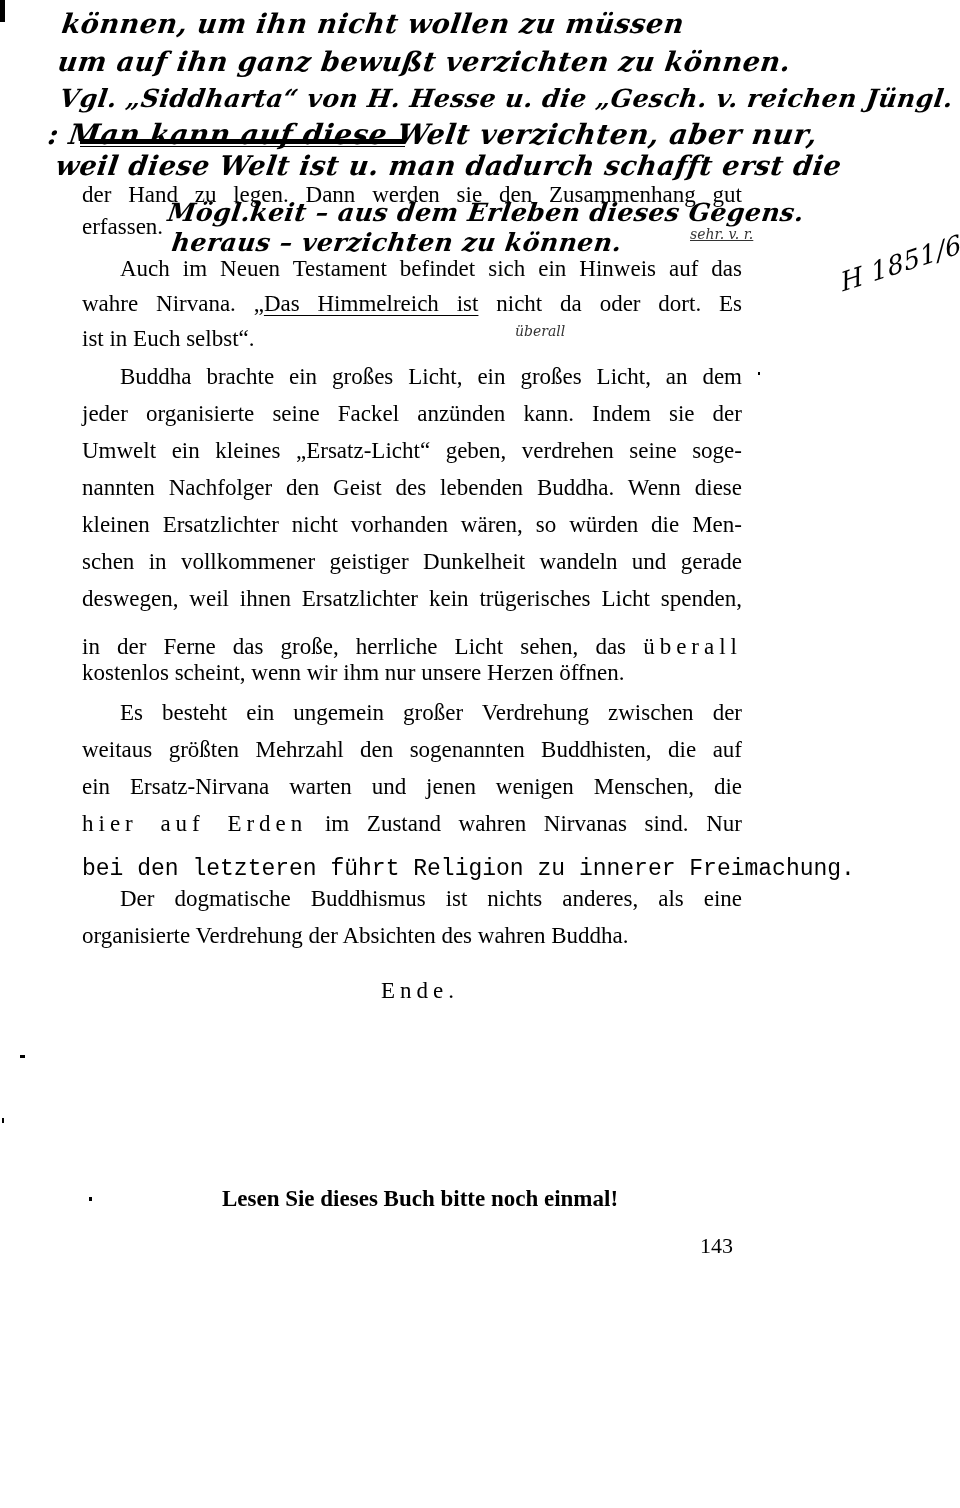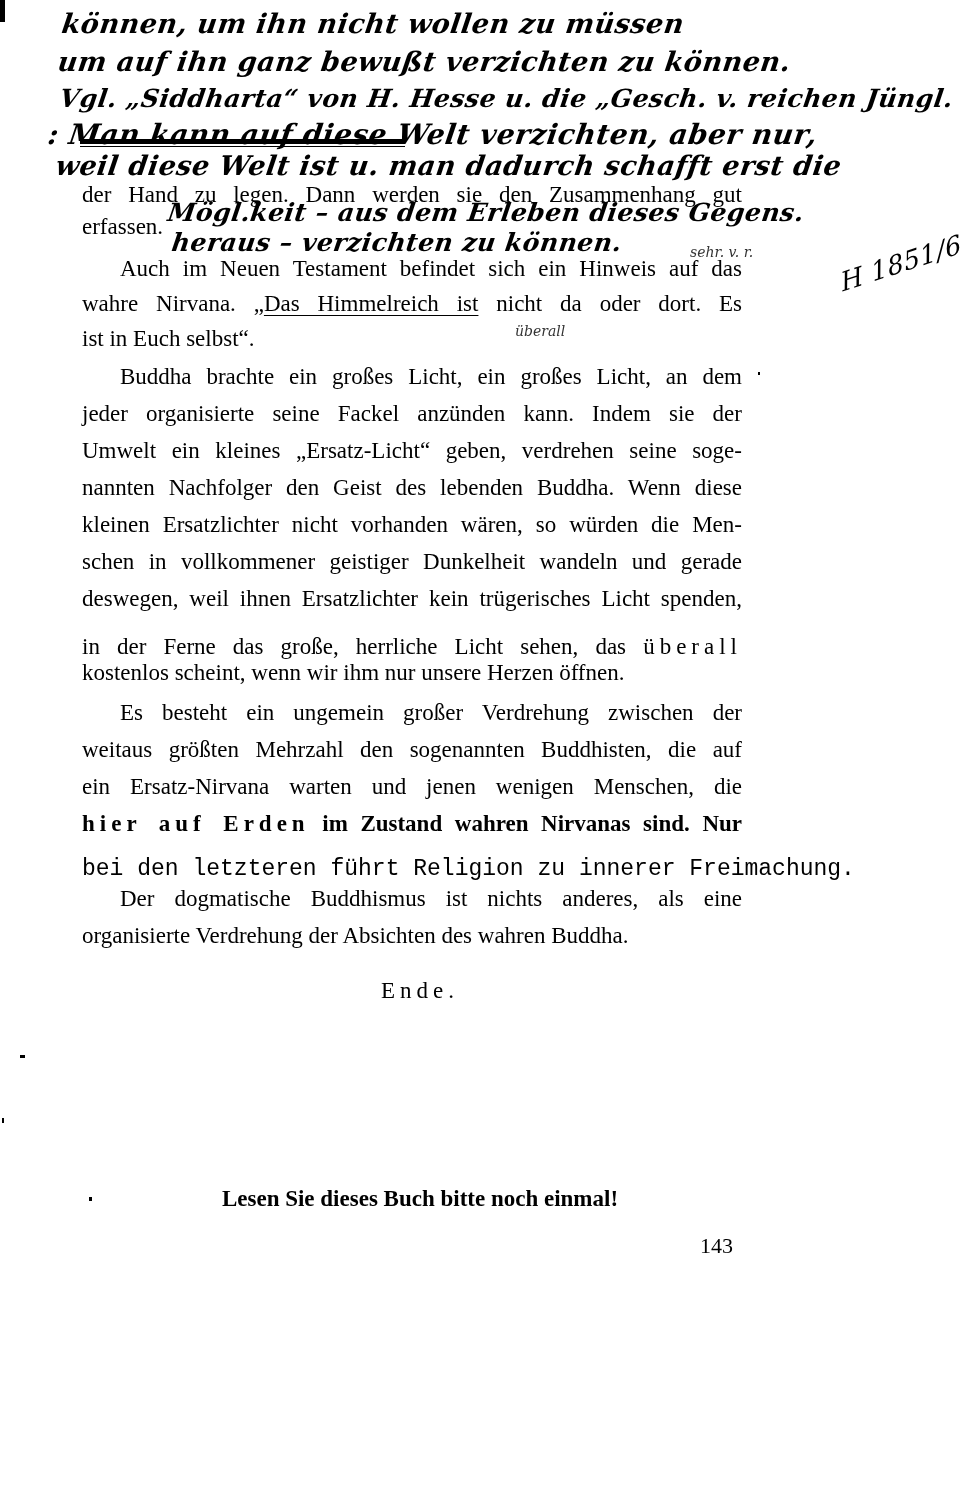--- a/index.html
+++ b/index.html
@@ -29,21 +29,21 @@
   <div class="hand" style="left:62px; top:8px;">können, um ihn nicht wollen zu müssen</div>
   <div class="hand" style="left:58px; top:46px;">um auf ihn ganz bewußt verzichten zu können.</div>
   <div class="hand" style="left:60px; top:84px; font-size:25px;">Vgl. „Siddharta“ von H. Hesse u. die „Gesch. v. reichen Jüngl.</div>
   <div class="hand" style="left:48px; top:118px; font-size:28px;">: Man kann auf diese Welt verzichten, aber nur,</div>
   <div class="underline-bar" style="left:80px; top:139px; width:325px;"></div>
   <div class="underline-bar2" style="left:80px; top:146px; width:325px;"></div>
   <div class="hand" style="left:56px; top:150px;">weil diese Welt ist u. man dadurch schafft erst die</div>
   <div class="hand" style="left:168px; top:198px; font-size:25px;">Mögl.keit – aus dem Erleben dieses Gegens.</div>
   <div class="hand" style="left:172px; top:228px; font-size:25px;">heraus – verzichten zu können.</div>
   <div class="hand thin" style="left:838px; top:248px; font-size:26px; transform: rotate(-18deg) skewX(-8deg);">H 1851/6</div>
-  <div class="smallmark" style="left:690px; top:244px;">sehr. v. r.</div>
+  <div class="smallmark" style="left:690px; top:226px;text-decoration:underline;">sehr. v. r.</div>
   <div class="smallmark" style="left:515px; top:323px;">überall</div>
 
   <div class="print justify" style="top:182px;">der Hand zu legen.  Dann werden sie den Zusammenhang gut</div>
   <div class="print" style="left:82px; top:214px;">erfassen.</div>
 
   <div class="print justify indent" style="top:256px;">Auch im Neuen Testament befindet sich ein Hinweis auf das</div>
   <div class="print justify" style="top:291px;"><span>wahre Nirvana.  „</span><span class="ul-print">Das Himmelreich ist</span><span> nicht da oder dort.  Es</span></div>
   <div class="print" style="left:82px; top:326px;text-align:right;">ist in Euch selbst“.</div>
 
   <div class="print justify indent" style="top:364px;">Buddha brachte ein großes Licht, ein großes Licht, an dem</div>
@@ -52,21 +52,21 @@
   <div class="print justify" style="top:475px;">nannten Nachfolger den Geist des lebenden Buddha.  Wenn diese</div>
   <div class="print justify" style="top:512px;">kleinen Ersatzlichter nicht vorhanden wären, so würden die Men-</div>
   <div class="print justify" style="top:549px;">schen in vollkommener geistiger Dunkelheit wandeln und gerade</div>
   <div class="print justify" style="top:586px;">deswegen, weil ihnen Ersatzlichter kein trügerisches Licht spenden,</div>
   <div class="print justify" style="top:634px;"><span>in der Ferne das große, herrliche Licht sehen, das </span><span class="spaced">überall</span></div>
   <div class="print" style="left:82px; top:660px;">kostenlos scheint, wenn wir ihm nur unsere Herzen öffnen.</div>
 
   <div class="print justify indent" style="top:700px;">Es besteht ein ungemein großer Verdrehung zwischen der</div>
   <div class="print justify" style="top:737px;">weitaus größten Mehrzahl den sogenannten Buddhisten, die auf</div>
   <div class="print justify" style="top:774px;">ein Ersatz-Nirvana warten und jenen wenigen Menschen, die</div>
-  <div class="print justify" style="top:811px;font-weight:bold;"><span class="spaced">hier auf Erden</span><span> im Zustand wahren Nirvanas sind.  Nur</span></div>
+  <div class="print justify" style="top:811px;"><span class="spaced">hier auf Erden</span><span> im Zustand wahren Nirvanas sind.  Nur</span></div>
   <div class="print" style="left:82px; top:856px;font-family:Liberation Mono, monospace;">bei den letzteren führt Religion zu innerer Freimachung.</div>
 
   <div class="print justify indent" style="top:886px;">Der dogmatische Buddhismus ist nichts anderes, als eine</div>
   <div class="print center spaced" style="top:978px;">Ende.</div>
 
   <div class="print" style="left:82px; top:923px;">organisierte Verdrehung der Absichten des wahren Buddha.</div>
 
   <div class="print center" style="top:1186px; font-weight:bold;">Lesen Sie dieses Buch bitte noch einmal!</div>
 
   <div class="pagenum">143</div>

